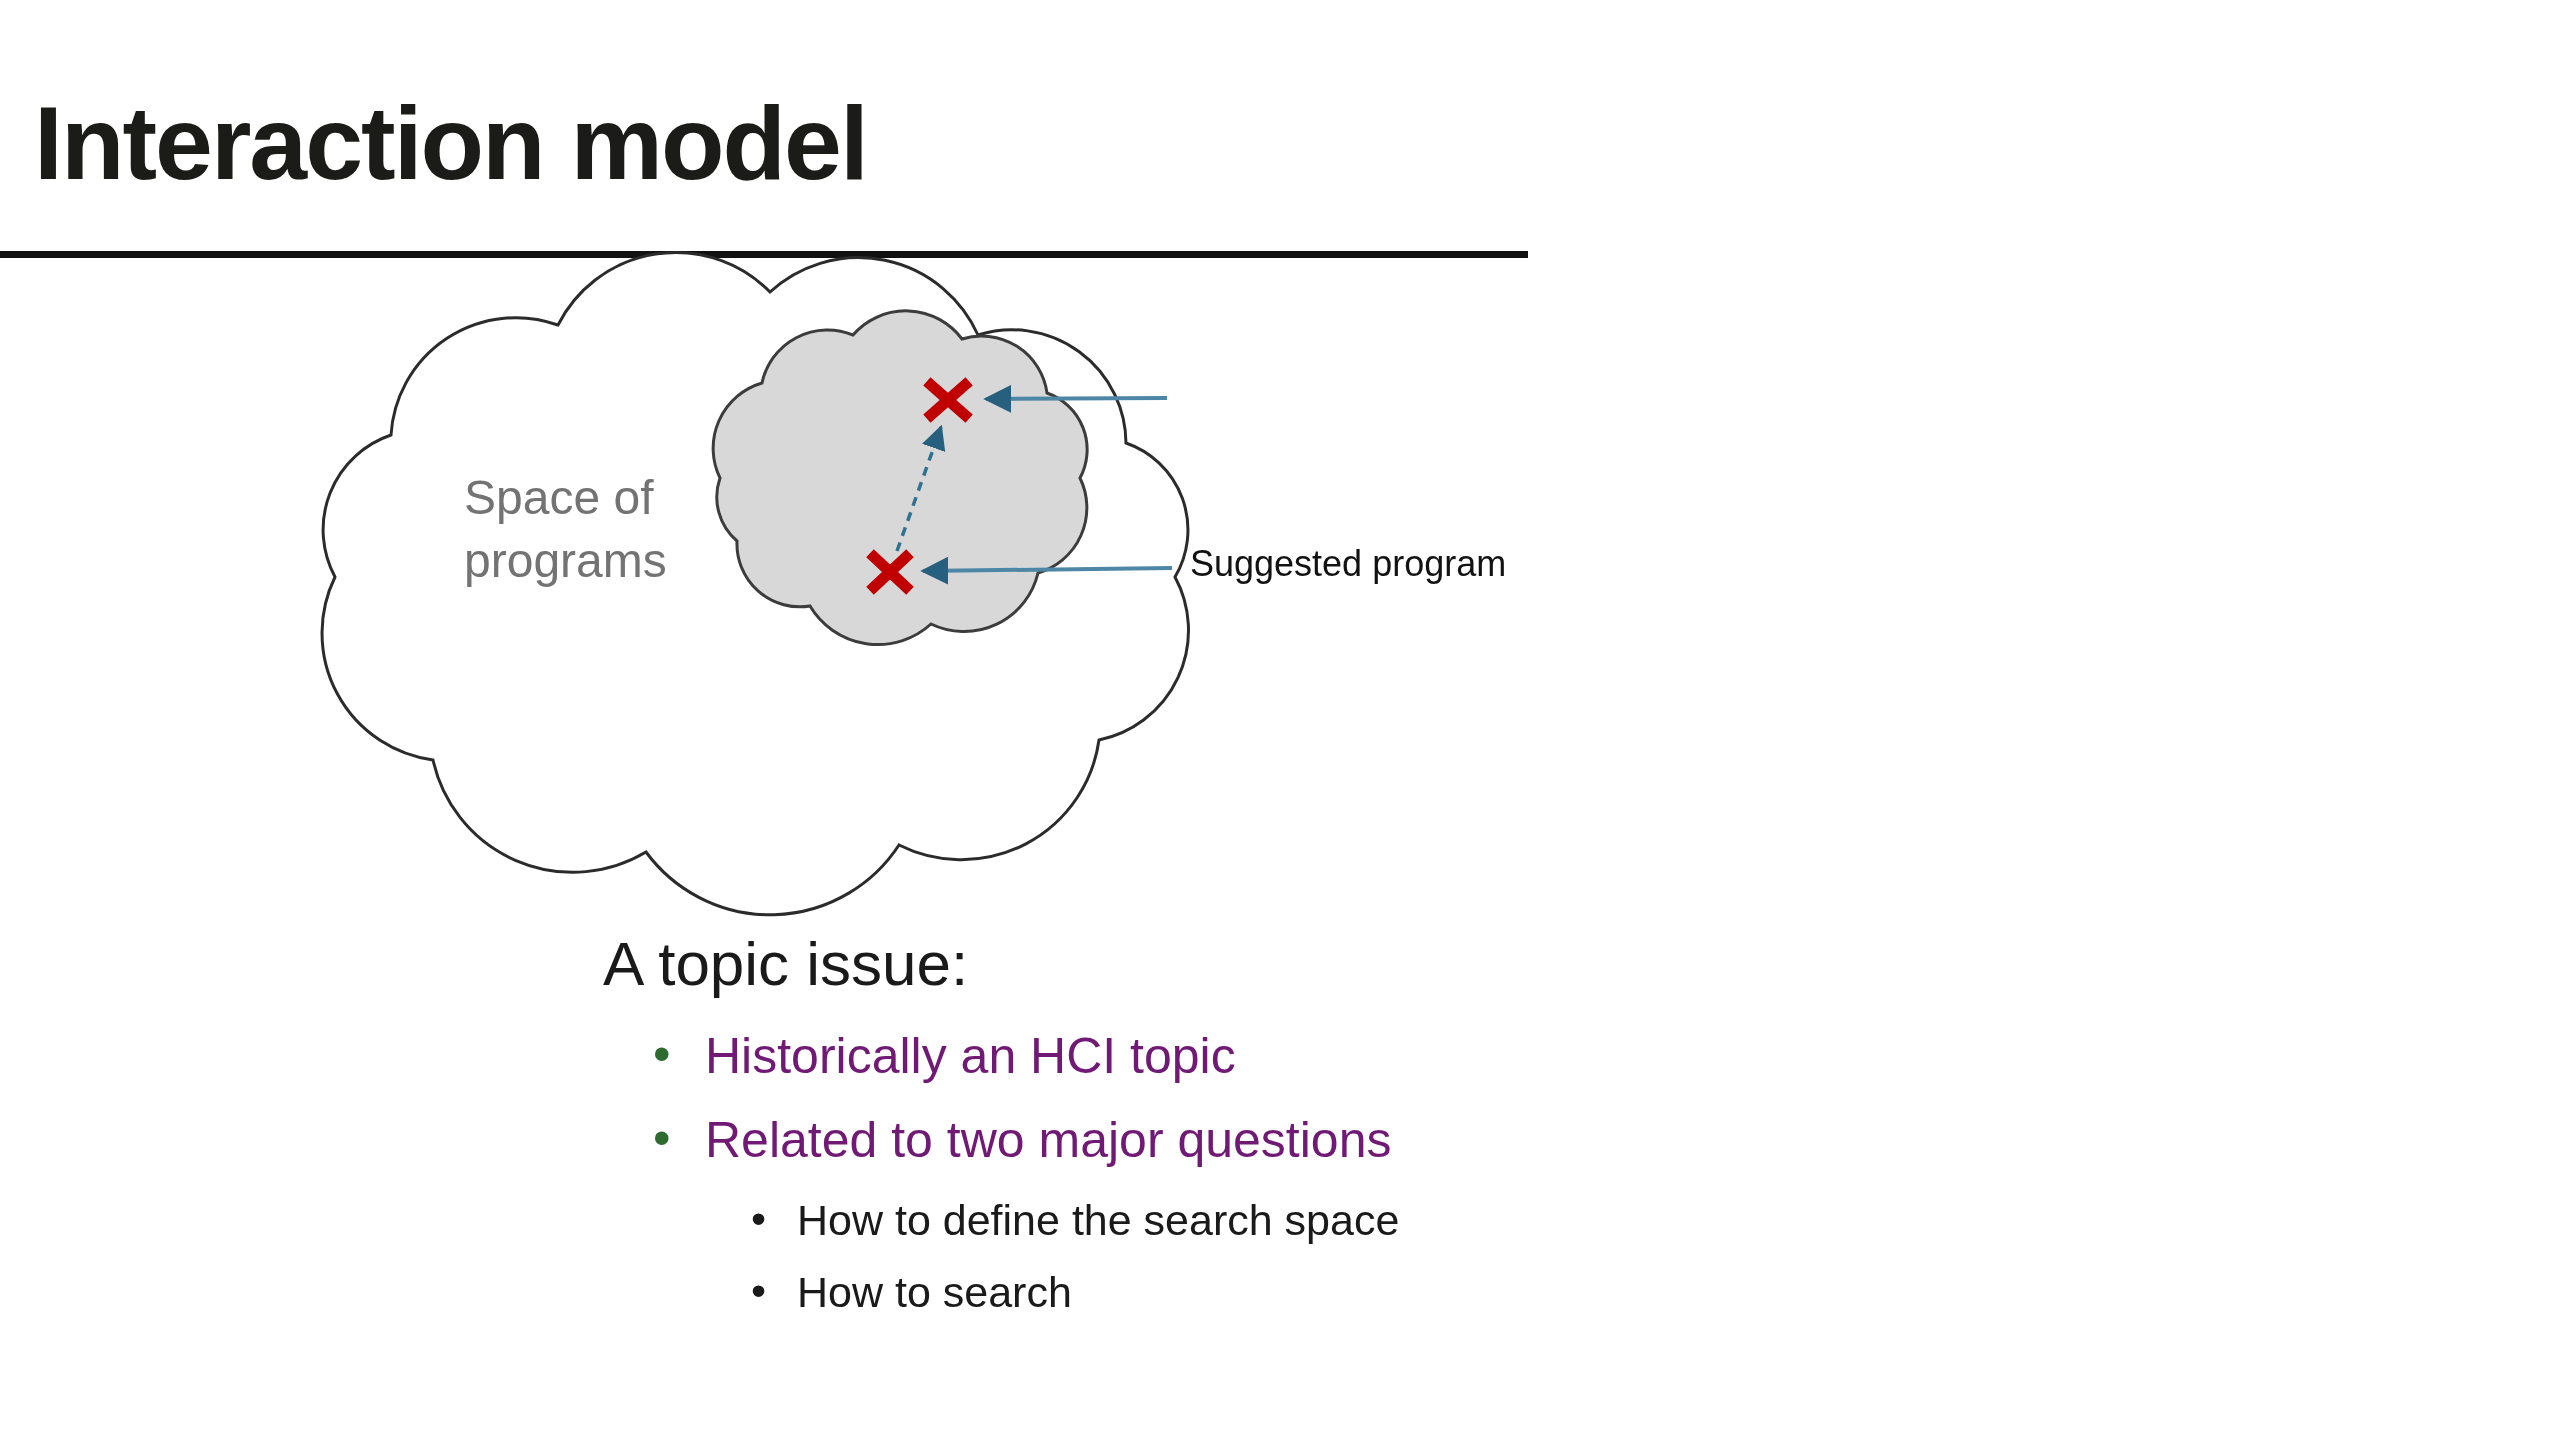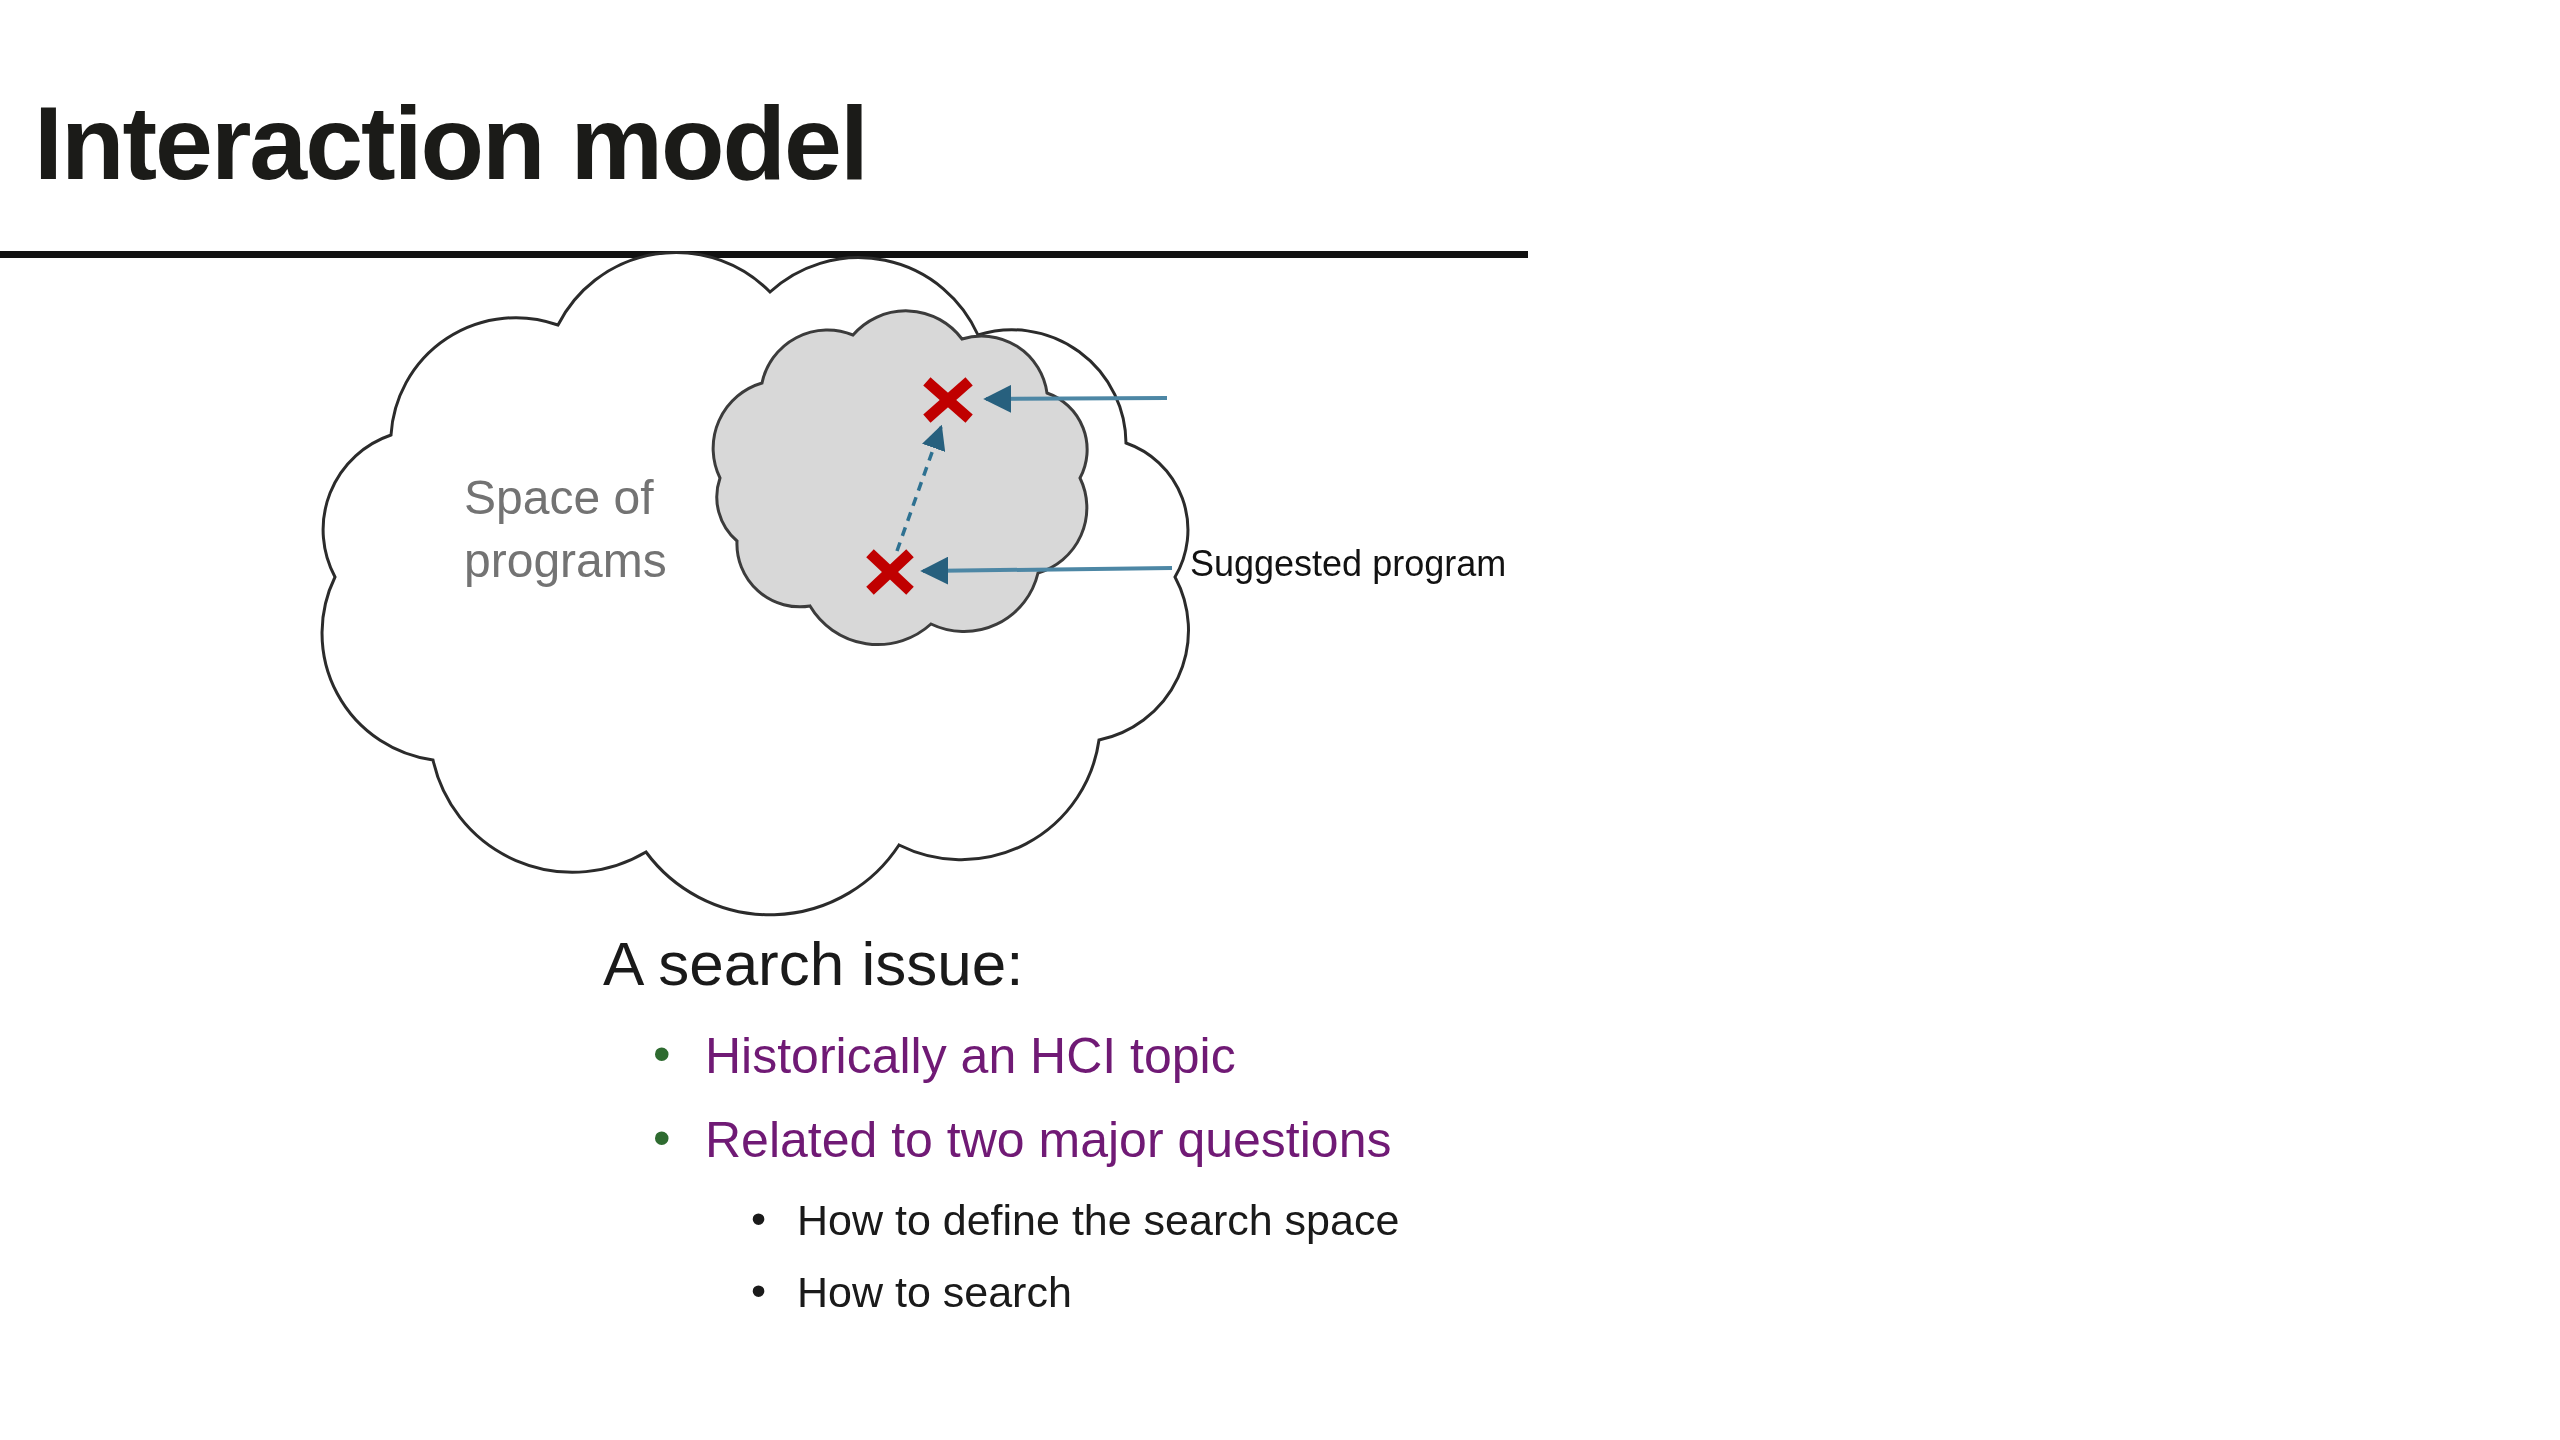--- a/index.html
+++ b/index.html
@@ -177,21 +177,21 @@
       <line x1="906" y1="557" x2="874" y2="587"></line>
     </g>
   </svg>
 
   <div class="space-label">Space of programs</div>
 
 
   <div class="callout-label label-suggested">Suggested program</div>
 
   <div class="issue-block">
-    <h2 class="issue-heading">A search issue:</h2>
+    <h2 class="issue-heading">A topic issue:</h2>
 
     <ul class="green-bullets">
       <li>Historically an HCI topic</li>
       <li>Related to two major questions</li>
     </ul>
 
     <ul class="sub-bullets">
       <li>How to define the search space</li>
       <li>How to search</li>
     </ul>

